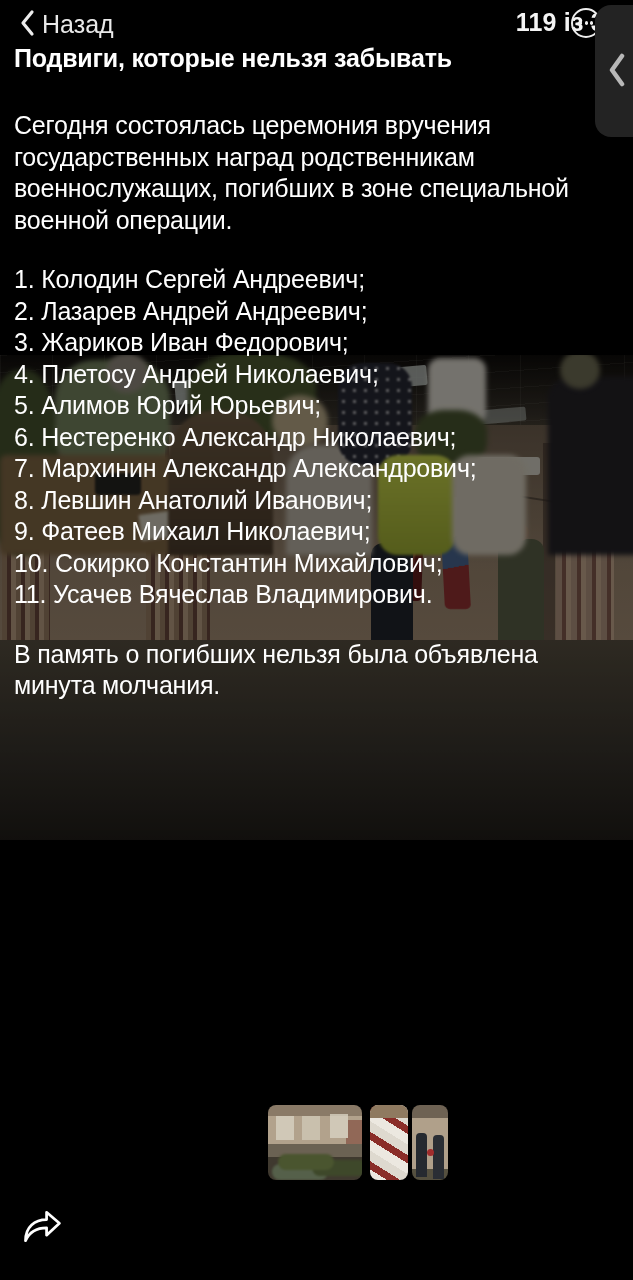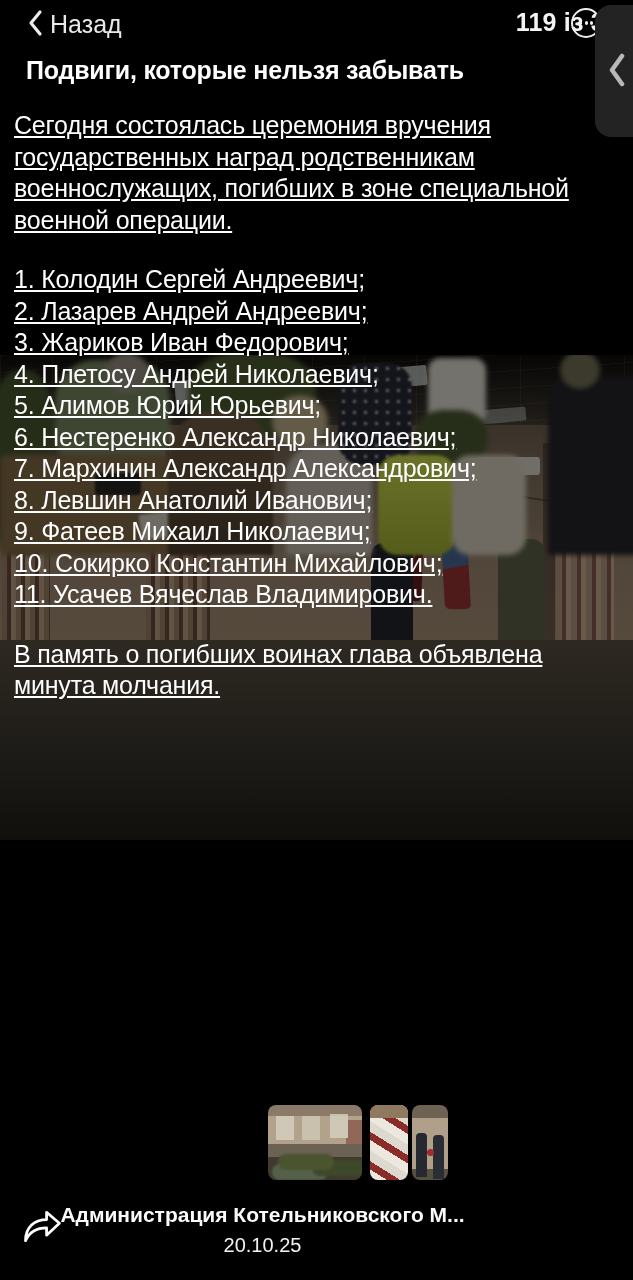--- a/index.html
+++ b/index.html
@@ -1,21 +1,21 @@
 <!DOCTYPE html>
 <html><head>
 <meta charset="utf-8">
 <style>
   html,body{margin:0;padding:0;background:#000;}
   .screen{
     position:relative;width:633px;height:1280px;background:#000;overflow:hidden;
     font-family:"Liberation Sans",sans-serif;color:#fff;
   }
   
-  .topbar{position:absolute;top:0;left:12px;right:0;height:44px;z-index:7;}
+  .topbar{position:absolute;top:0;left:4px;right:0;height:44px;z-index:7;}
   .back-btn{
     position:absolute;left:10px;top:5px;display:flex;align-items:center;gap:7px;
     background:none;border:none;padding:4px 6px;cursor:pointer;
   }
   .back-label{font-size:25px;color:#e9e9e9;}
   .counter{
     position:absolute;left:0;right:0;top:8px;text-align:right;
     font-size:25px;font-weight:600;color:#f4f4f4;letter-spacing:.2px;
   }
   .more-btn{
@@ -24,27 +24,27 @@
     display:flex;align-items:center;justify-content:center;gap:2.5px;z-index:6;
   }
   .dot{width:3.5px;height:3.5px;border-radius:50%;background:#f0f0f0;}
   .side-panel{
     position:absolute;right:-14px;top:5px;width:52px;height:132px;z-index:8;
     background:#232323;border-radius:16px;border:none;cursor:pointer;
     display:flex;align-items:center;justify-content:center;padding-right:14px;box-sizing:border-box;
   }
   
   .post-title{
-    position:absolute;left:14px;top:44px;margin:12px;z-index:5;
+    position:absolute;left:14px;top:44px;margin:0;z-index:5;
     font-size:25px;font-weight:700;letter-spacing:-.2px;color:#fff;
   }
   .content{position:absolute;left:14px;right:14px;top:110px;z-index:5;}
   .content p{
     margin:0 0 28px 0;white-space:pre-wrap;
-    font-size:25px;line-height:31.5px;color:#fefefe;letter-spacing:-.2px;text-decoration:underline;
+    font-size:25px;line-height:31.5px;color:#fefefe;letter-spacing:-.2px;
   }
   
   .photo{position:absolute;left:0;top:355px;width:633px;height:485px;overflow:hidden;z-index:1;background:#3a352d;}
   .photo *{position:absolute;}
   .ph-ceiling{left:0;top:0;width:633px;height:76px;
     background:
       repeating-linear-gradient(90deg,rgba(205,205,195,.08) 0 1px,transparent 1px 52px),
       repeating-linear-gradient(176deg,rgba(205,205,195,.07) 0 1px,transparent 1px 17px),
       linear-gradient(180deg,#0e0c0a,#37322a 80%,#4a4336);}
   .lp{background:#c4cbc5;border-radius:2px;transform:rotate(-5deg);opacity:.8;}
@@ -208,37 +208,33 @@
 2. Лазарев Андрей Андреевич;
 3. Жариков Иван Федорович;
 4. Плетосу Андрей Николаевич;
 5. Алимов Юрий Юрьевич;
 6. Нестеренко Александр Николаевич;
 7. Мархинин Александр Александрович;
 8. Левшин Анатолий Иванович;
 9. Фатеев Михаил Николаевич;
 10. Сокирко Константин Михайлович;
 11. Усачев Вячеслав Владимирович.</p>
-    <p>В память о погибших воинах глава объявлена
+    <p>В память о погибших нельзя была объявлена
 минута молчания.</p>
   </main>
 
   <div class="thumbs">
     <button class="thumb thumb-1"></button>
     <button class="thumb thumb-2"></button>
     <button class="thumb thumb-3"></button>
   </div>
 
   <footer class="footer">
     <button class="share-btn">
       <span>
         <svg width="44" height="38" viewBox="0 0 48 40">
           <path d="M29 5 L43 17 L29 30 L29 22 C17 22 10 27 6 36 C6 21 16 13 29 13 Z" fill="none" stroke="#ffffff" stroke-width="3" stroke-linejoin="round" stroke-linecap="round"></path>
         </svg>
       </span>
     </button>
-    <div class="source-block">
-      <div class="source-name">Администрация Котельниковского М...</div>
-      <div class="source-date">20.10.25</div>
-    </div>
   </footer>
 
 </div>
 
 </body></html>

